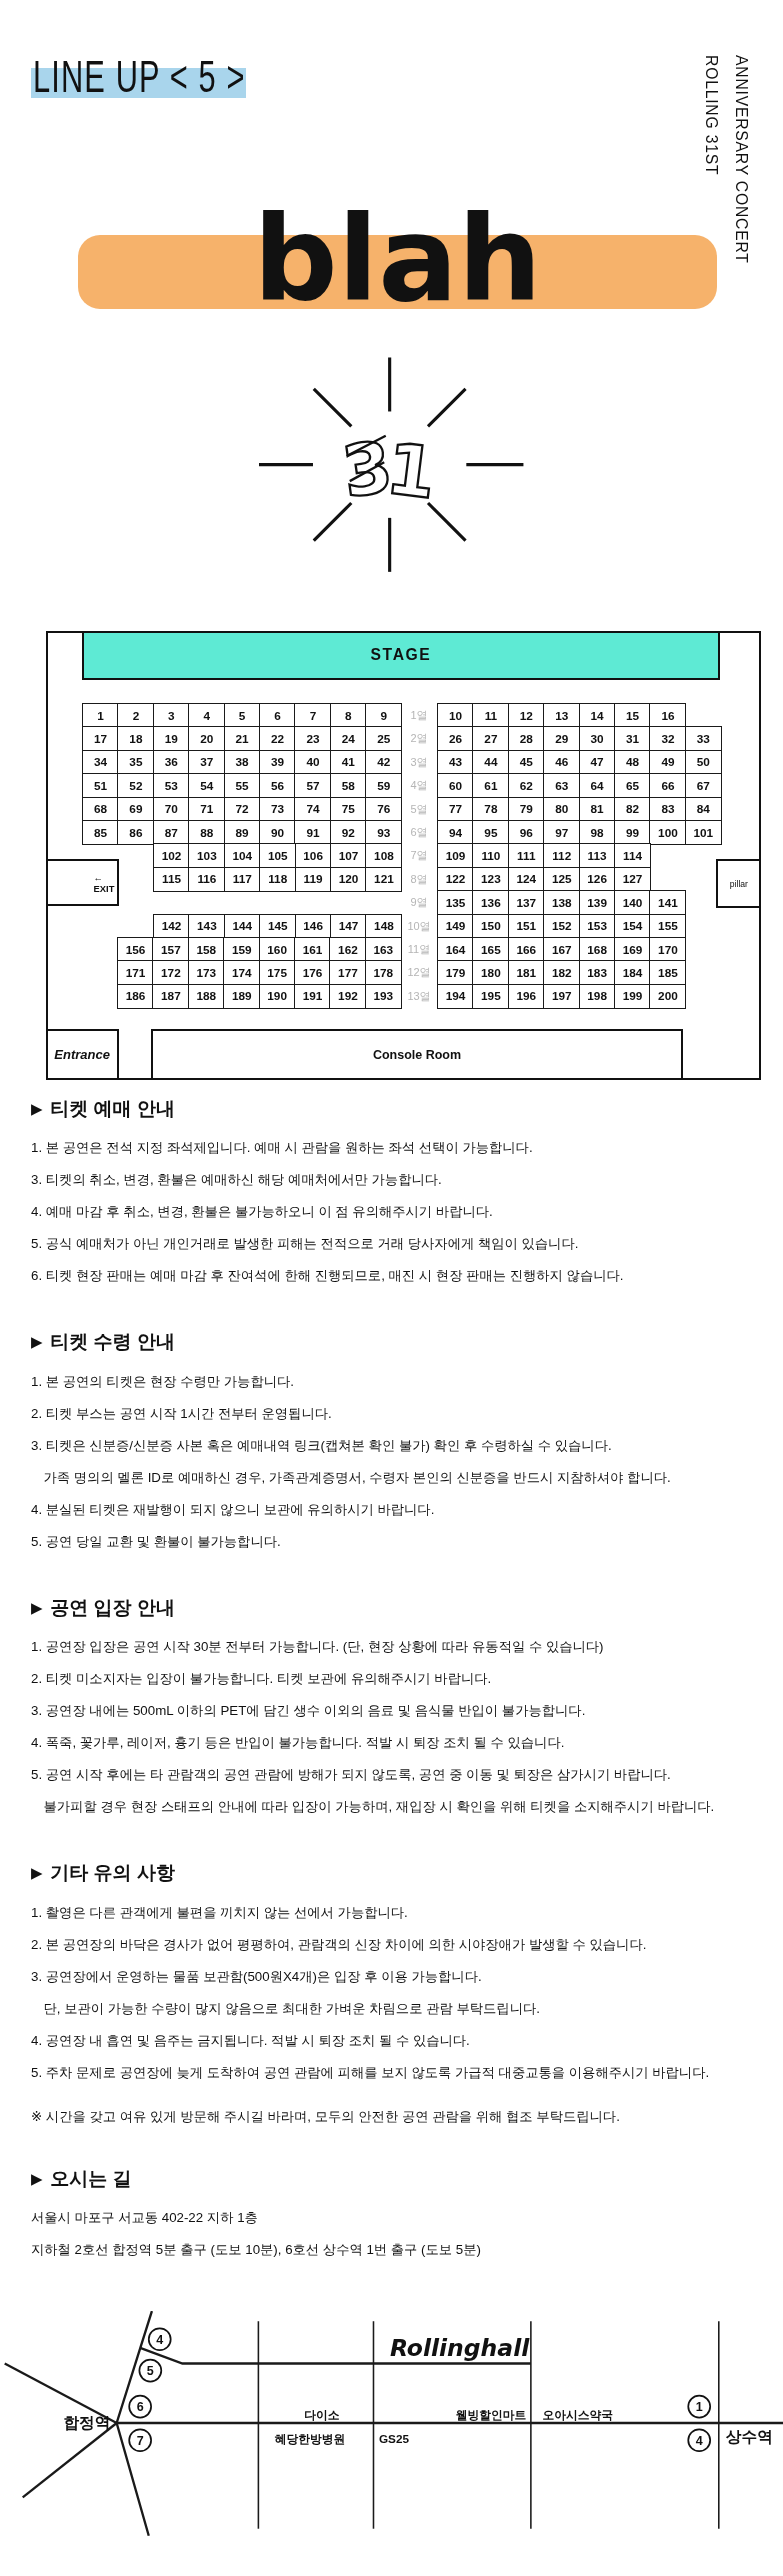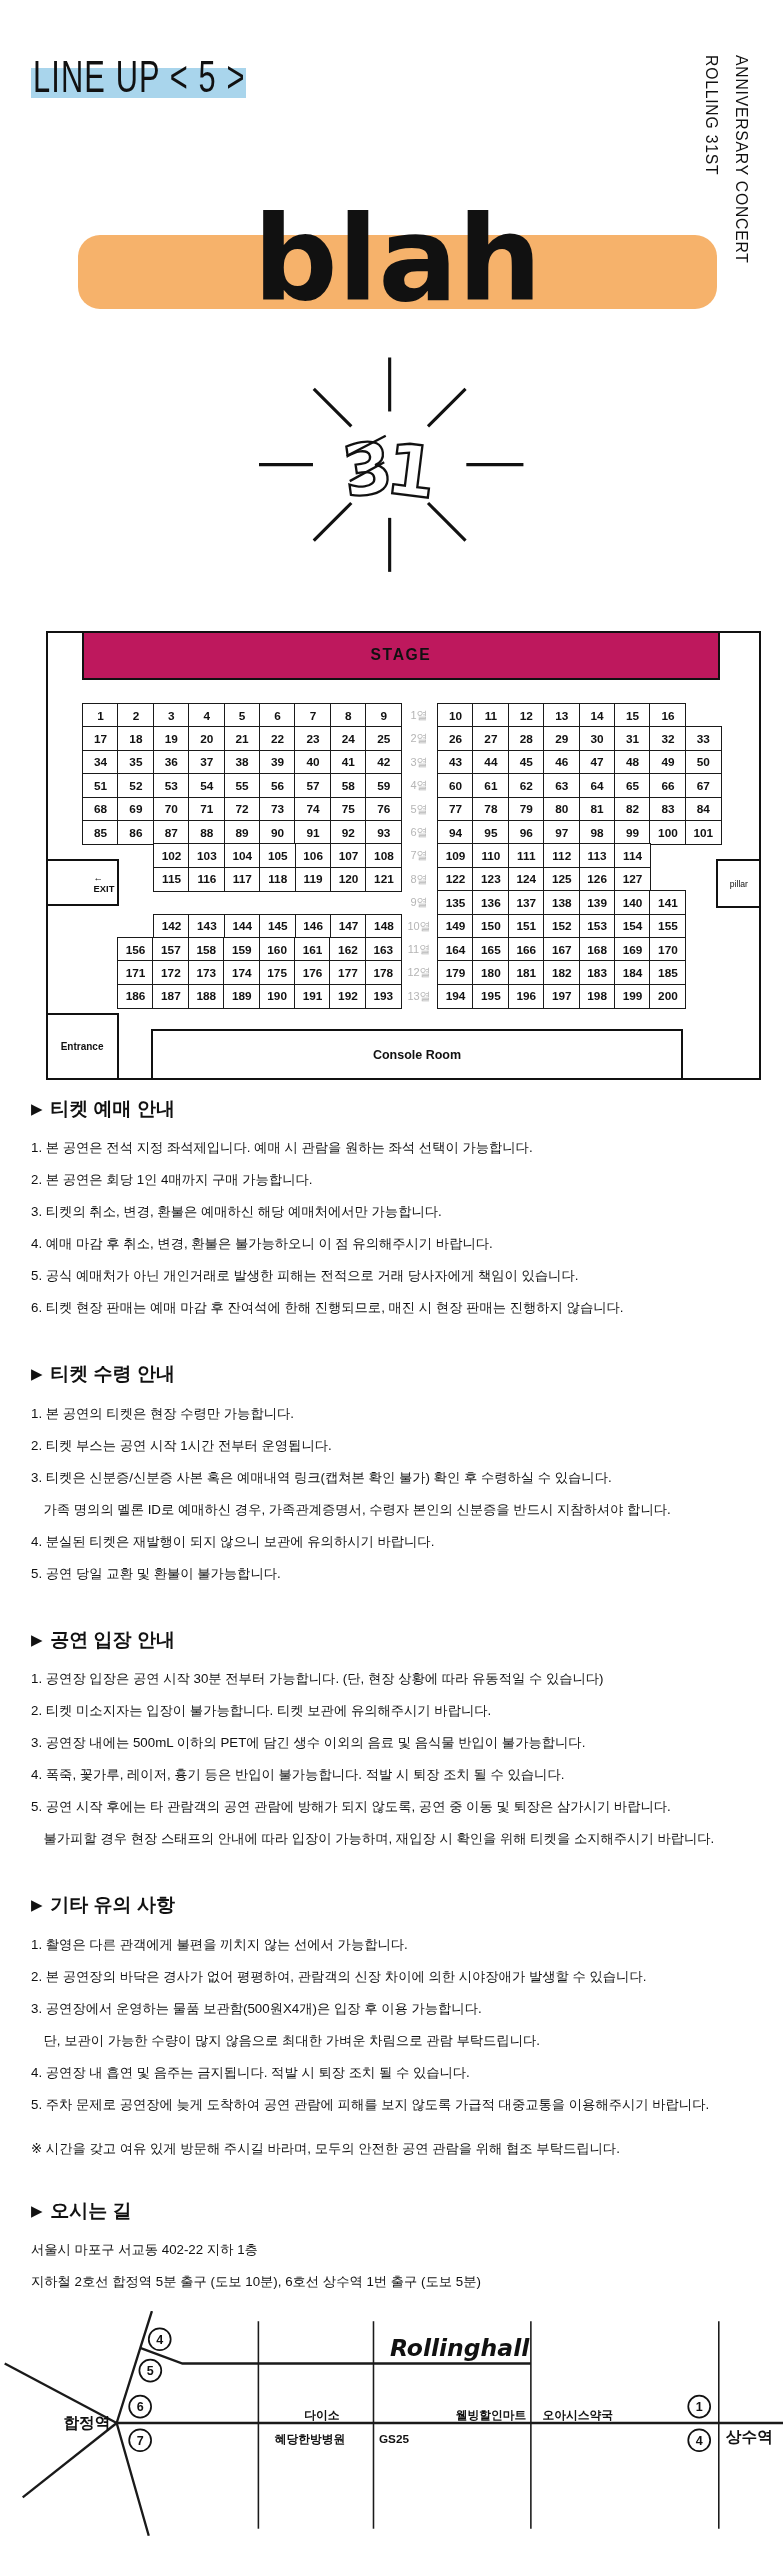--- a/index.html
+++ b/index.html
@@ -13,37 +13,37 @@
                  letter-spacing:1.6px; transform:scaleX(.70); transform-origin:left center; white-space:nowrap; }
   .vtitle { position:absolute; left:696px; top:55px; writing-mode:vertical-lr; text-orientation:mixed;
             font-size:15.7px; line-height:30px; letter-spacing:0.8px; font-weight:400; }
   .banner { position:absolute; left:78px; top:235px; width:639px; height:74px; background:#f6b26b;border-radius:22px; }
   .banner-text { position:absolute; left:0; right:0; top:-35px; text-align:center;
                  font-size:118px; line-height:1; font-weight:700; font-family:"DejaVu Sans",sans-serif; }
   .sunburst { position:absolute; left:259px; top:337px; width:266px; height:235px; }
 
   
   .seatmap { position:absolute; left:46px; top:631px; width:715px; height:449px; border:2.4px solid #111; }
-  .stage { position:absolute; left:34px; top:-2.4px; width:638px; height:49px; border:2.4px solid #111; background:#be185d;
+  .stage { position:absolute; left:34px; top:-2.4px; width:638px; height:49px; border:2.4px solid #111; background:#5eead4;
            display:flex; align-items:center; justify-content:center; font-weight:700; font-size:15.7px; letter-spacing:1.6px; }
   .seat-rows { position:absolute; left:34px; top:70px; width:639px; }
   .seat-row { display:flex; height:25px; }
   .seat-row + .seat-row { margin-top:-1.6px; }
   .seat-block { display:flex; }
   .block-left { width:319px; }
   .block-right { width:284px; }
   .row-label { width:36px; display:flex; align-items:center; justify-content:center;
                color:#b5b5b5; font-size:11px; font-weight:400; }
   .seat { width:37px; height:25px; border:1.6px solid #1a1a1a; background:#fff; display:flex; align-items:center;
           justify-content:center; font-size:11.8px; font-weight:700; flex:none; }
   .seat + .seat { margin-left:-1.6px; }
   .wallbox { position:absolute; border:2.4px solid #111; background:#fff; display:flex; align-items:center; justify-content:center; }
   .exitbox { left:-2.4px; top:226px; width:73px; height:47px; font-size:9.4px; font-weight:700;padding-left:46px; }
   .pillarbox { right:-2.4px; top:226px; width:45px; height:49px; font-size:8.6px; }
-  .entrancebox { left:-2.4px; bottom:-2.4px; width:73px; height:67px; font-size:10px; font-weight:600; }
+  .entrancebox { left:-2.4px; bottom:-2.4px; width:73px; height:51px; font-size:13px; font-weight:600;font-style:italic; }
   .consolebox { left:103px; bottom:-2.4px; width:532px; height:51px; font-size:12.5px; font-weight:700; }
 
   
   .content { position:absolute; left:31px; top:1098px; width:721px; }
   .section-title { font-size:19px; line-height:22px; font-weight:700; padding-bottom:20.4px; display:flex; align-items:center; }
   .section-title .tri { font-size:15px; margin-right:7.8px; }
   .info-section { padding-top:0; }
   .info-section + .info-section { padding-top:31px; }
   .item { font-size:13.3px; line-height:15px; font-weight:500; padding-bottom:17px; white-space:nowrap; }
   .item.indent { padding-left:12.5px; }
@@ -401,21 +401,20 @@
   </div>
 
   <div class="content">
     <div>
         <section class="info-section">
           <h3 class="section-title">
             <span class="tri">▶</span>
             <span>티켓 예매 안내</span>
           </h3>
           <p class="item">1. 본 공연은 전석 지정 좌석제입니다. 예매 시 관람을 원하는 좌석 선택이 가능합니다.</p>
-          <p class="item">2. 본 공연은 회당 1인 4매까지 구매 가능합니다.</p>
           <p class="item">3. 티켓의 취소, 변경, 환불은 예매하신 해당 예매처에서만 가능합니다.</p>
           <p class="item">4. 예매 마감 후 취소, 변경, 환불은 불가능하오니 이 점 유의해주시기 바랍니다.</p>
           <p class="item">5. 공식 예매처가 아닌 개인거래로 발생한 피해는 전적으로 거래 당사자에게 책임이 있습니다.</p>
           <p class="item">6. 티켓 현장 판매는 예매 마감 후 잔여석에 한해 진행되므로, 매진 시 현장 판매는 진행하지 않습니다.</p>
         </section>
         <section class="info-section">
           <h3 class="section-title">
             <span class="tri">▶</span>
             <span>티켓 수령 안내</span>
           </h3>

